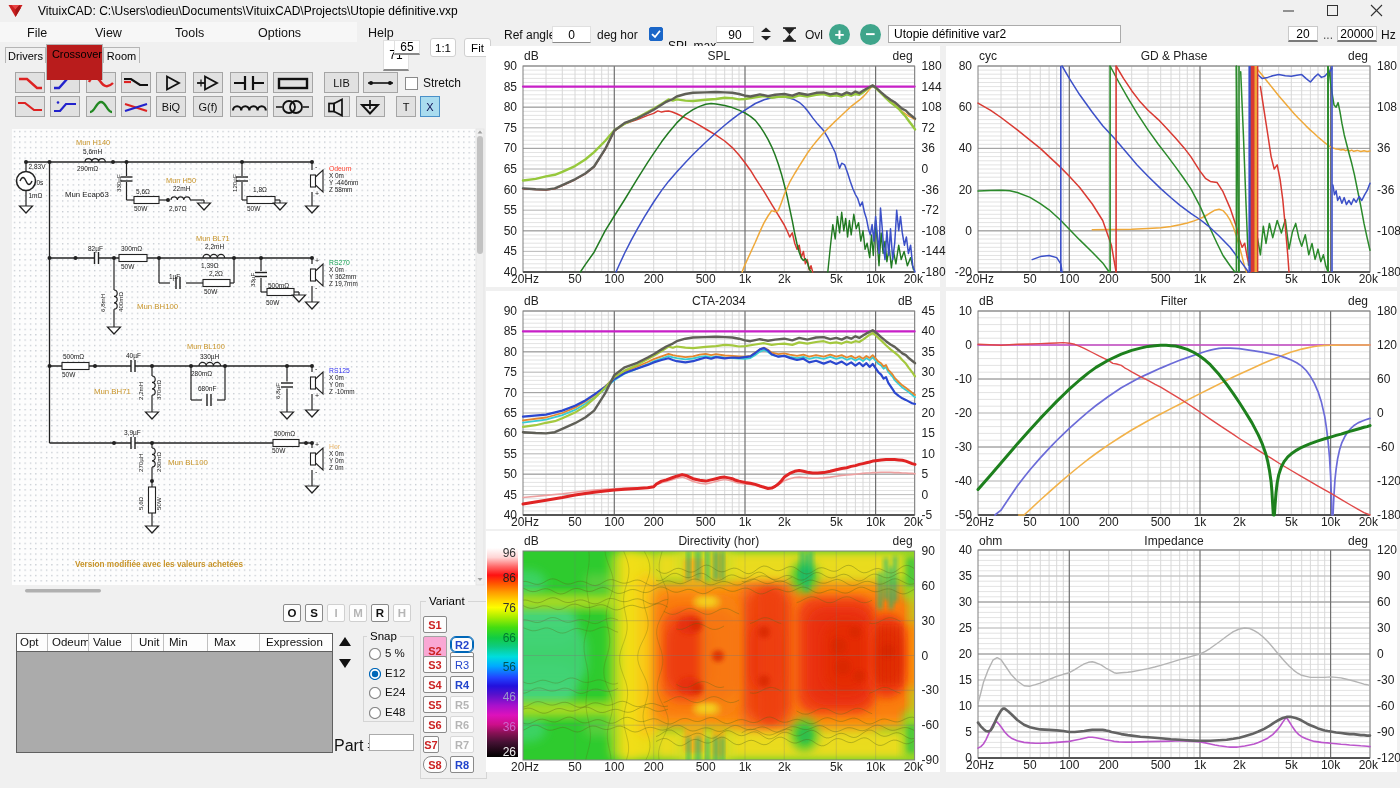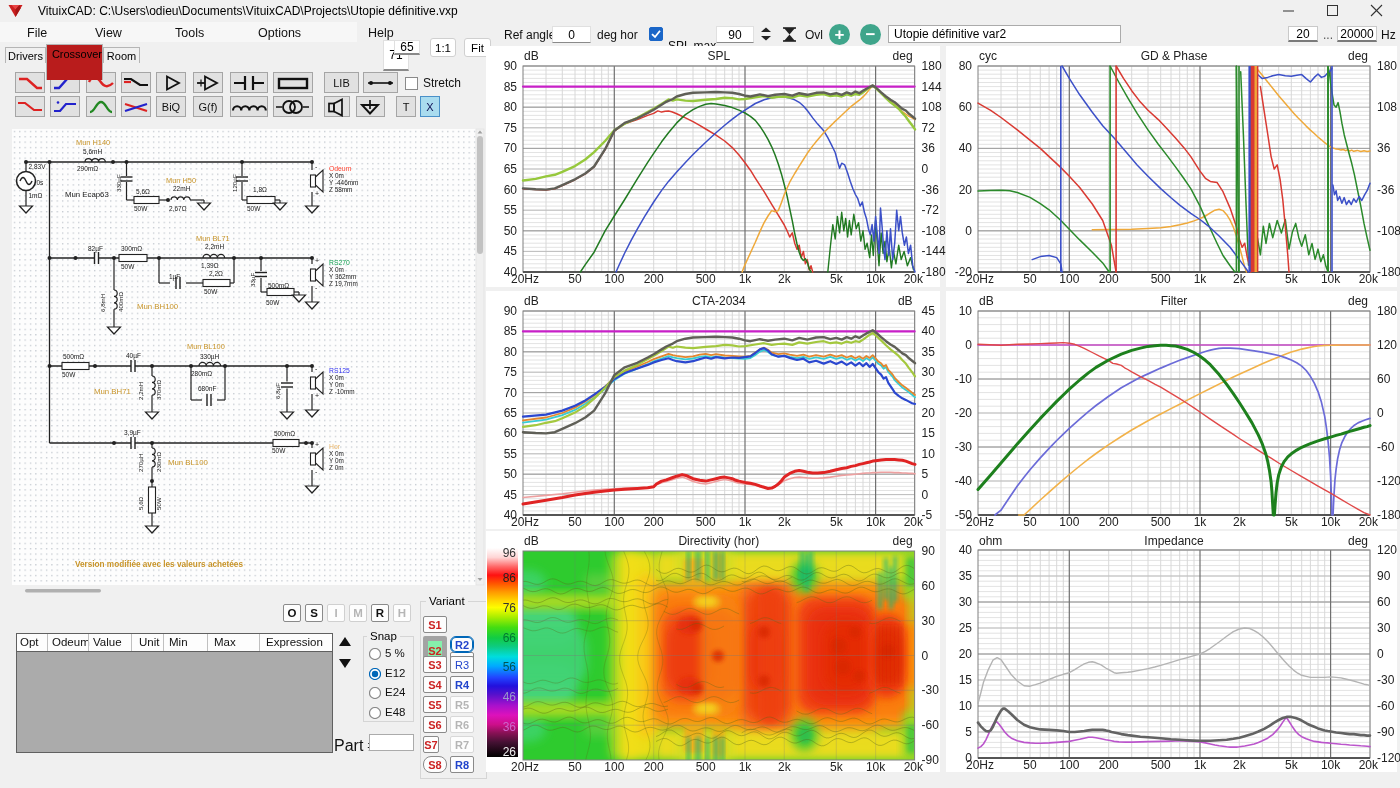--- a/index.html
+++ b/index.html
@@ -451,21 +451,21 @@
 <svg class="abs" style="left:369px;top:706.5px" width="12" height="12">
     <circle cx="6" cy="6" r="5.5" fill="#fff" stroke="#8a8a8a" stroke-width="1.2"></circle>
   </svg>
 <div class="lbl" style="left:385px;top:705.5px;font-size:11.5px">E48</div>
 <div class="lbl" style="left:334px;top:737px;font-size:16px">Part #</div>
 <div class="tbx" style="left:369px;top:734px;width:45px;height:17px"></div>
 <div class="abs" style="left:420px;top:601px;width:67px;height:178px;border:1px solid #d5d5d5"></div>
 <div class="abs" style="left:426px;top:595px;background:#f0f0f0;padding:0 3px;font-size:11.5px">Variant</div>
 <div class="btn" style="left:423px;top:616px;width:24px;height:17px;background:#fdfdfd;border:1px solid #8a8a8a;border-radius:2px;font-size:11px;font-weight:bold;color:#cc2222">S1</div>
 <div class="btn" style="left:450px;top:652px;width:24px;height:17px;background:#fdfdfd;border:1px solid #8a8a8a;border-radius:2px;font-size:11px;font-weight:bold;color:#2244cc">R1</div>
-<div class="btn" style="left:423px;top:636px;width:24px;height:30px;background:#86efac;border:5px solid #a3a3a3;border-radius:2px;font-size:11px;font-weight:bold;color:#cc2222">S2</div>
+<div class="btn" style="left:423px;top:636px;width:24px;height:30px;background:#f9a8d4;border:1px solid #a3a3a3;border-radius:2px;font-size:11px;font-weight:bold;color:#cc2222">S2</div>
 <div class="btn" style="left:450px;top:636px;width:24px;height:17px;background:#fdfdfd;border:1px solid #0067b8;box-shadow:0 0 0 1px #0067b8 inset;border-radius:6px;font-size:11px;font-weight:bold;color:#2244cc">R2</div>
 <div class="btn" style="left:423px;top:656px;width:24px;height:17px;background:#fdfdfd;border:1px solid #8a8a8a;border-radius:2px;font-size:11px;font-weight:bold;color:#cc2222">S3</div>
 <div class="btn" style="left:450px;top:656px;width:24px;height:17px;background:#fdfdfd;border:1px solid #8a8a8a;border-radius:2px;font-size:11px;font-weight:normal;color:#2244cc">R3</div>
 <div class="btn" style="left:423px;top:676px;width:24px;height:17px;background:#fdfdfd;border:1px solid #8a8a8a;border-radius:2px;font-size:11px;font-weight:bold;color:#cc2222">S4</div>
 <div class="btn" style="left:450px;top:676px;width:24px;height:17px;background:#fdfdfd;border:1px solid #8a8a8a;border-radius:2px;font-size:11px;font-weight:bold;color:#2244cc">R4</div>
 <div class="btn" style="left:423px;top:696px;width:24px;height:17px;background:#fdfdfd;border:1px solid #8a8a8a;border-radius:2px;font-size:11px;font-weight:bold;color:#cc2222">S5</div>
 <div class="btn" style="left:450px;top:696px;width:24px;height:17px;background:#fdfdfd;border:1px solid #d8d8d8;border-radius:2px;font-size:11px;font-weight:bold;color:#b5b5b5">R5</div>
 <div class="btn" style="left:423px;top:716px;width:24px;height:17px;background:#fdfdfd;border:1px solid #8a8a8a;border-radius:2px;font-size:11px;font-weight:bold;color:#cc2222">S6</div>
 <div class="btn" style="left:450px;top:716px;width:24px;height:17px;background:#fdfdfd;border:1px solid #d8d8d8;border-radius:2px;font-size:11px;font-weight:bold;color:#b5b5b5">R6</div>
 <div class="btn" style="left:423px;top:736px;width:16px;height:17px;background:#fdfdfd;border:1px solid #8a8a8a;border-radius:2px;font-size:11px;font-weight:bold;color:#cc2222">S7</div>

